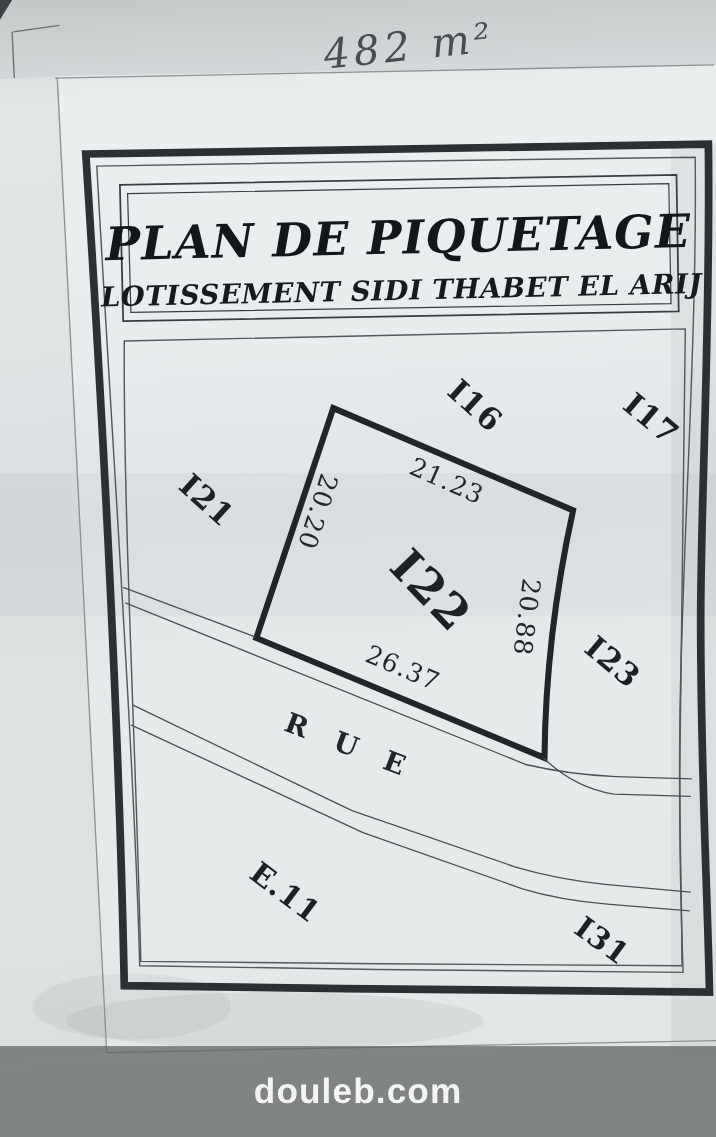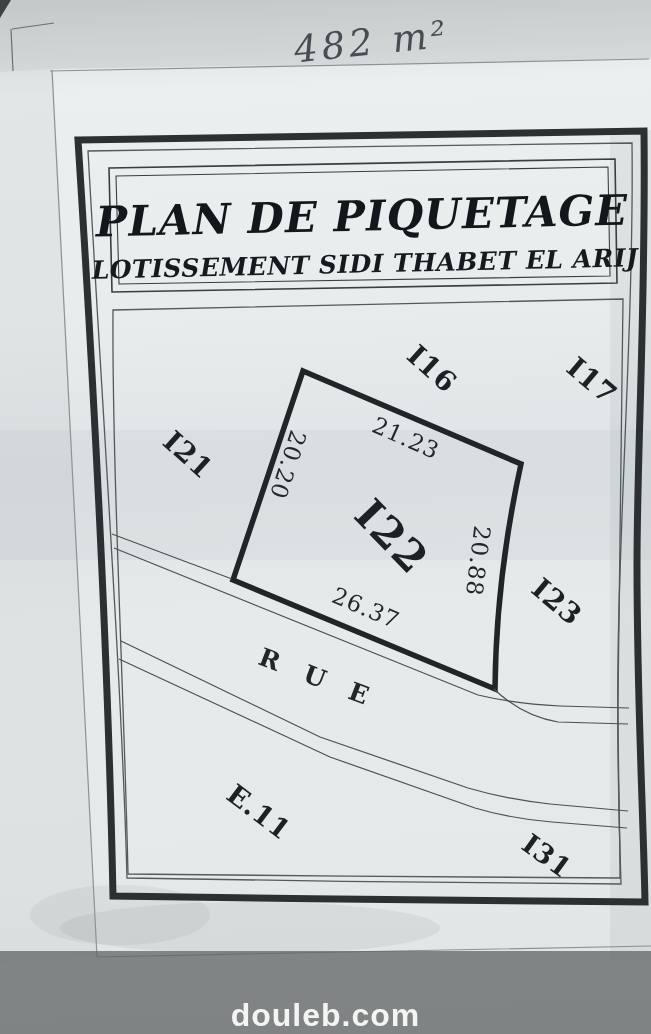--- a/index.html
+++ b/index.html
@@ -20,21 +20,21 @@
   .title{font-weight:bold;font-style:italic;font-size:42px;letter-spacing:1px;color:#13161a;}
   .subtitle{font-weight:bold;font-style:italic;font-size:25px;letter-spacing:0.5px;color:#16191d;}
   .hand{
     font-style:italic;font-size:37px;color:#484c53;letter-spacing:4px;
     transform:translate(-50%,-50%) rotate(-6deg);
   }
   .street{font-weight:bold;font-size:25px;letter-spacing:9px;color:#22262a;}
   #bar{
     position:absolute;left:0;top:951px;width:651px;height:83px;
     background:rgba(95,98,99,0.74);
-    display:flex;align-items:flex-end;justify-content:center;
+    display:flex;align-items:center;justify-content:center;
   }
   #bar .wm{
     font-family:"Liberation Sans","DejaVu Sans",sans-serif;
     font-weight:bold;font-size:32px;color:#f3f4f3;letter-spacing:1px;
   }
 </style>
 </head>
 <body>
 
 <div id="photo">

